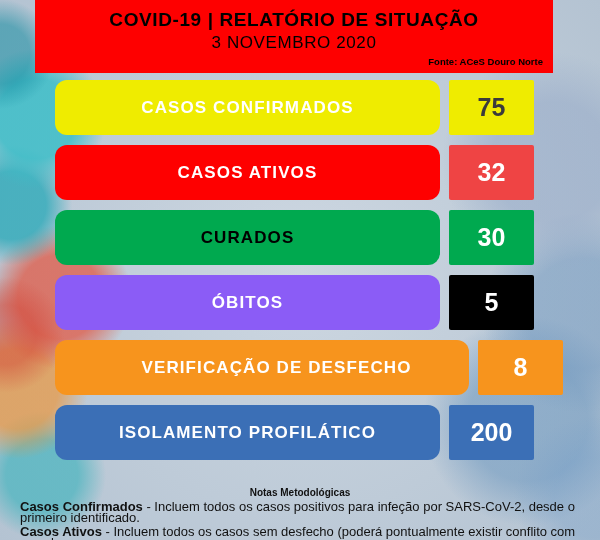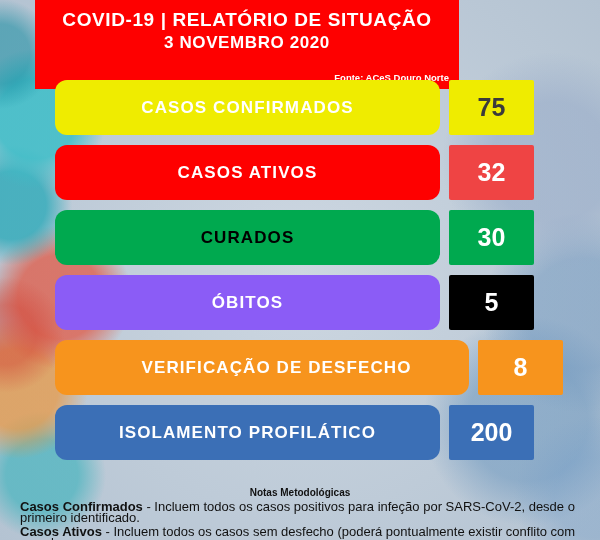--- a/index.html
+++ b/index.html
@@ -46,46 +46,46 @@
     position: absolute;
     inset: 0;
     padding: 0;
   }
 
   
   .header {
     position: absolute;
     left: 35px;
     top: 0;
-    width: 424px;
+    width: 518px;
     background: #fe0000;
-    color: #ffffff;
+    color: #000000;
     text-align: center;
     padding: 8px 0 6px 0;
     box-sizing: border-box;
   }
   .header-line1 {
     font-size: 19px;
     font-weight: bold;
     letter-spacing: 0.6px;
     line-height: 24px;
     white-space: nowrap;
   }
   .header-line2 {
     font-size: 17px;
-    font-weight: bold;
+    font-weight: normal;
     letter-spacing: 0.6px;
     line-height: 22px;
   }
   .header-source {
     font-size: 9.5px;
     font-weight: bold;
     text-align: right;
     padding-right: 10px;
-    margin-top: 18px;
+    margin-top: 2px;
   }
 
   
   .rows {
     position: absolute;
     left: 0;
     top: 80px;
     width: 600px;
   }
   .row {

